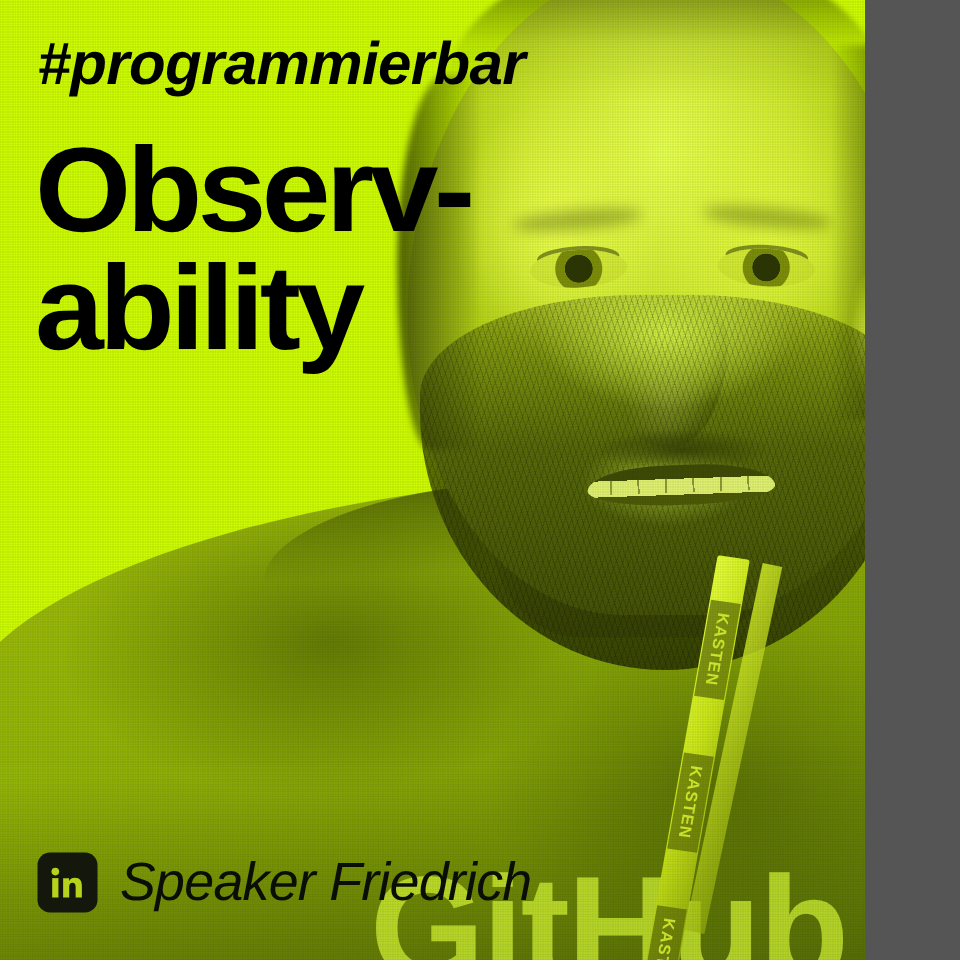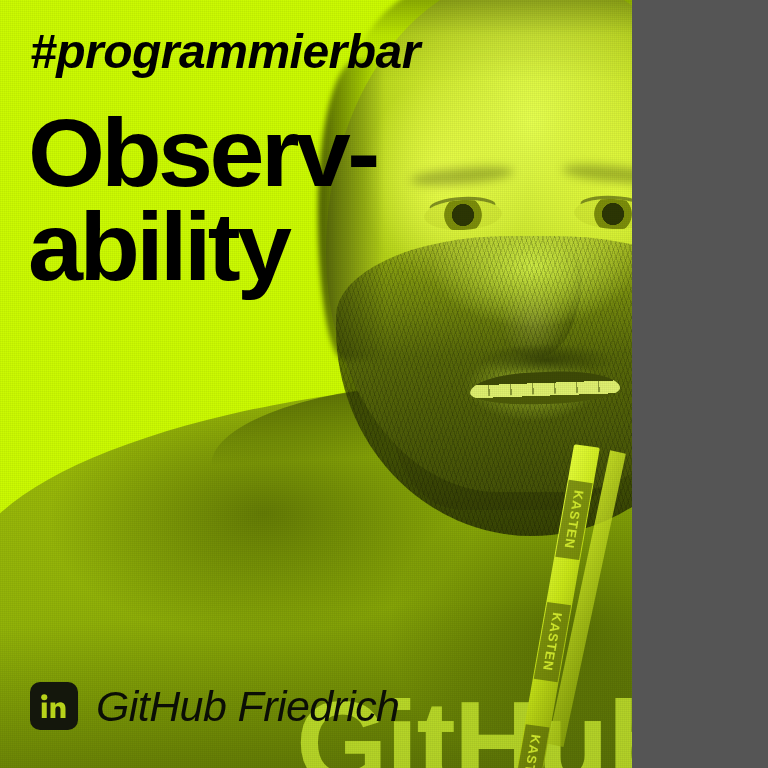--- a/index.html
+++ b/index.html
@@ -5,21 +5,21 @@
 <style>
   html, body {
     margin: 0;
     padding: 0;
     background: #555;
   }
   * { box-sizing: border-box; }
 
   .cover {
     position: relative;
-    width: 632px;
+    width: 692px;
     height: 768px;
     overflow: hidden;
     background: #ccfb02;
     font-family: "Liberation Sans", sans-serif;
     -webkit-font-smoothing: antialiased;
   }
 
   
   .photo-layer {
     position: absolute;
@@ -399,17 +399,17 @@
 
 
     <div class="social">
       <span class="li-badge">
         <svg width="30" height="30" viewBox="0 0 24 24" aria-hidden="true">
           <rect x="2.2" y="9.2" width="4.0" height="12.4" fill="#b7d21a"></rect>
           <circle cx="4.2" cy="5.0" r="2.45" fill="#b7d21a"></circle>
           <path d="M9.2 9.2 h3.8 v1.8 a4.2 4.2 0 0 1 3.7-2.0 c3.3 0 4.5 2.1 4.5 5.2 v7.4 h-4.0 v-6.8 c0-1.7-.6-2.7-2.0-2.7 c-1.3 0-2.1 .9-2.1 2.7 v6.8 h-3.9 z" fill="#b7d21a"></path>
         </svg>
       </span>
-      <span class="social-handle">GitHub Friedrich</span>
+      <span class="social-handle">Speaker Friedrich</span>
     </div>
 
   </div>
 </div>
 
 </body></html>

